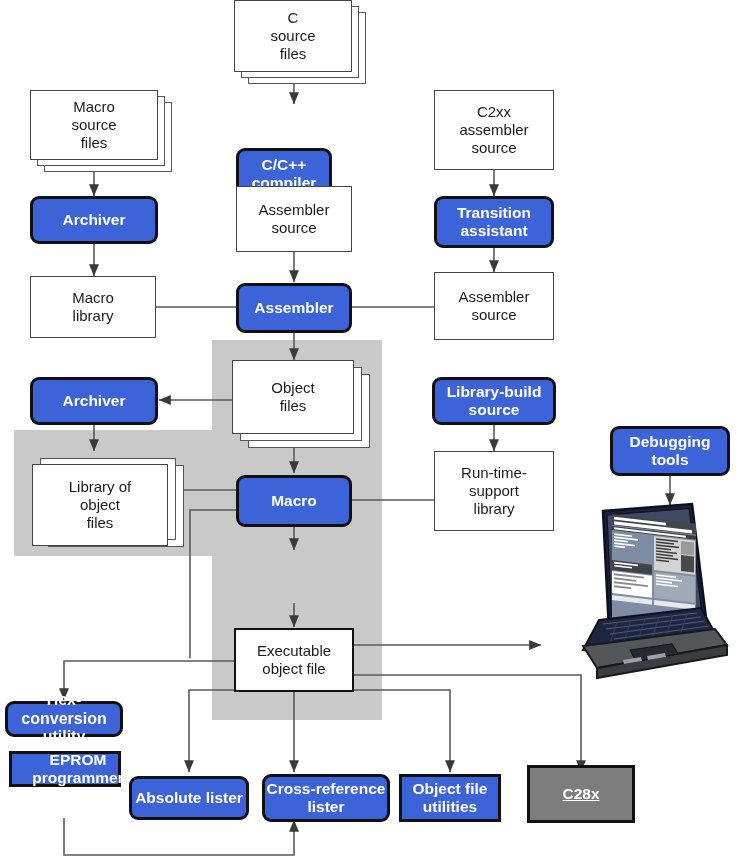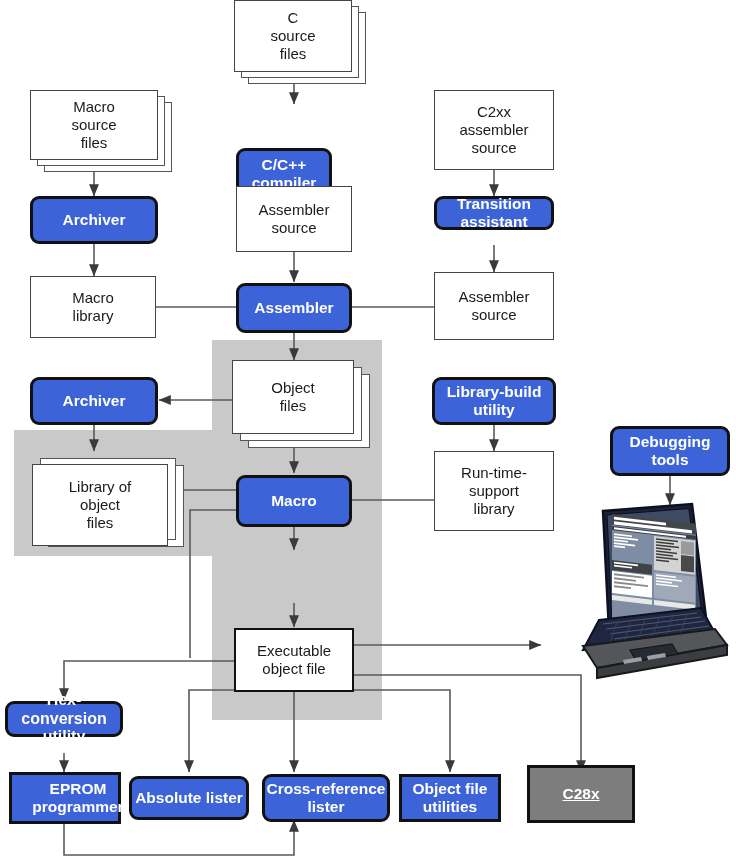--- a/index.html
+++ b/index.html
@@ -131,21 +131,21 @@
 
   <div class="node tool" style="left:236px;top:108px;width:96px;height:52px;margin-top:40px;">
     <span class="lbl" style="white-space:pre-line;">C/C++
 compiler</span>
   </div>
 
   <div class="node tool" style="left:30px;top:196px;width:128px;height:48px;">
     <span class="lbl" style="white-space:pre-line;">Archiver</span>
   </div>
 
-  <div class="node tool" style="left:434px;top:196px;width:120px;height:34px;">
+  <div class="node tool" style="left:434px;top:196px;width:120px;height:52px;">
     <span class="lbl" style="white-space:pre-line;">Transition
 assistant</span>
   </div>
 
   <div class="node data" style="left:236px;top:186px;width:116px;height:66px;">
     <span class="lbl" style="white-space:pre-line;">Assembler
 source</span>
   </div>
 
   <div class="node data" style="left:30px;top:276px;width:126px;height:62px;">
@@ -180,21 +180,21 @@
     <div class="sheet" style="left:8px;top:7px;width:136px;height:82px;"></div>
     <div class="node data" style="left:0px;top:0px;width:136px;height:82px;margin-top:13px;">
       <span class="lbl" style="white-space:pre-line;">Library of
 object
 files</span>
     </div>
   </div>
 
   <div class="node tool" style="left:432px;top:377px;width:124px;height:48px;">
     <span class="lbl" style="white-space:pre-line;">Library-build
-utility</span>
+source</span>
   </div>
 
   <div class="node data" style="left:434px;top:451px;width:120px;height:80px;">
     <span class="lbl" style="white-space:pre-line;">Run-time-
 support
 library</span>
   </div>
 
   <div class="node tool" style="left:236px;top:475px;width:116px;height:52px;">
     <span class="lbl" style="white-space:pre-line;">Macro</span>
@@ -296,21 +296,21 @@
     <path d="M93,150 L135,144 L141,154 L99,161 Z" fill="#262a31" stroke="#14161a" stroke-width="1.2"></path>
     <path d="M86,160 L104,157 L105,161 L87,164 Z" fill="#9aa0a8"></path>
     <path d="M110,156 L128,153 L129,157 L111,160 Z" fill="#9aa0a8"></path>
   </svg>
 
   <div class="node tool" style="left:5px;top:701px;width:118px;height:36px;font-size:16px;">
     <span class="lbl" style="white-space:pre-line;">Hex-conversion
 utility</span>
   </div>
 
-  <div class="node tool sq" style="left:9px;top:772px;width:112px;height:52px;padding-left:26px;">
+  <div class="node tool sq" style="left:9px;top:751px;width:112px;height:36px;padding-left:26px;">
     <span class="lbl" style="white-space:pre-line;">EPROM
 programmer</span>
   </div>
 
   <div class="node tool" style="left:129px;top:776px;width:120px;height:44px;">
     <span class="lbl" style="white-space:pre-line;">Absolute lister</span>
   </div>
 
   <div class="node tool" style="left:262px;top:774px;width:128px;height:48px;">
     <span class="lbl" style="white-space:pre-line;">Cross-reference

